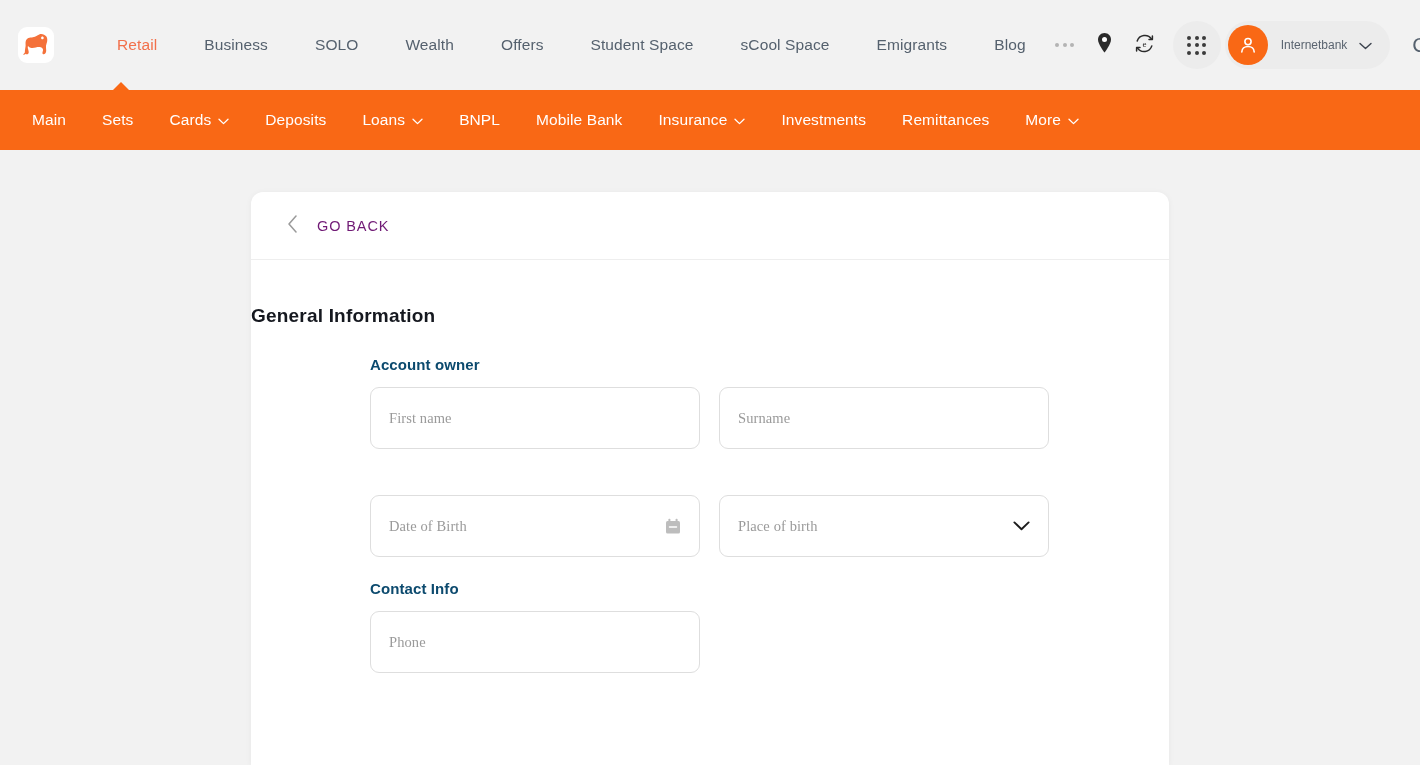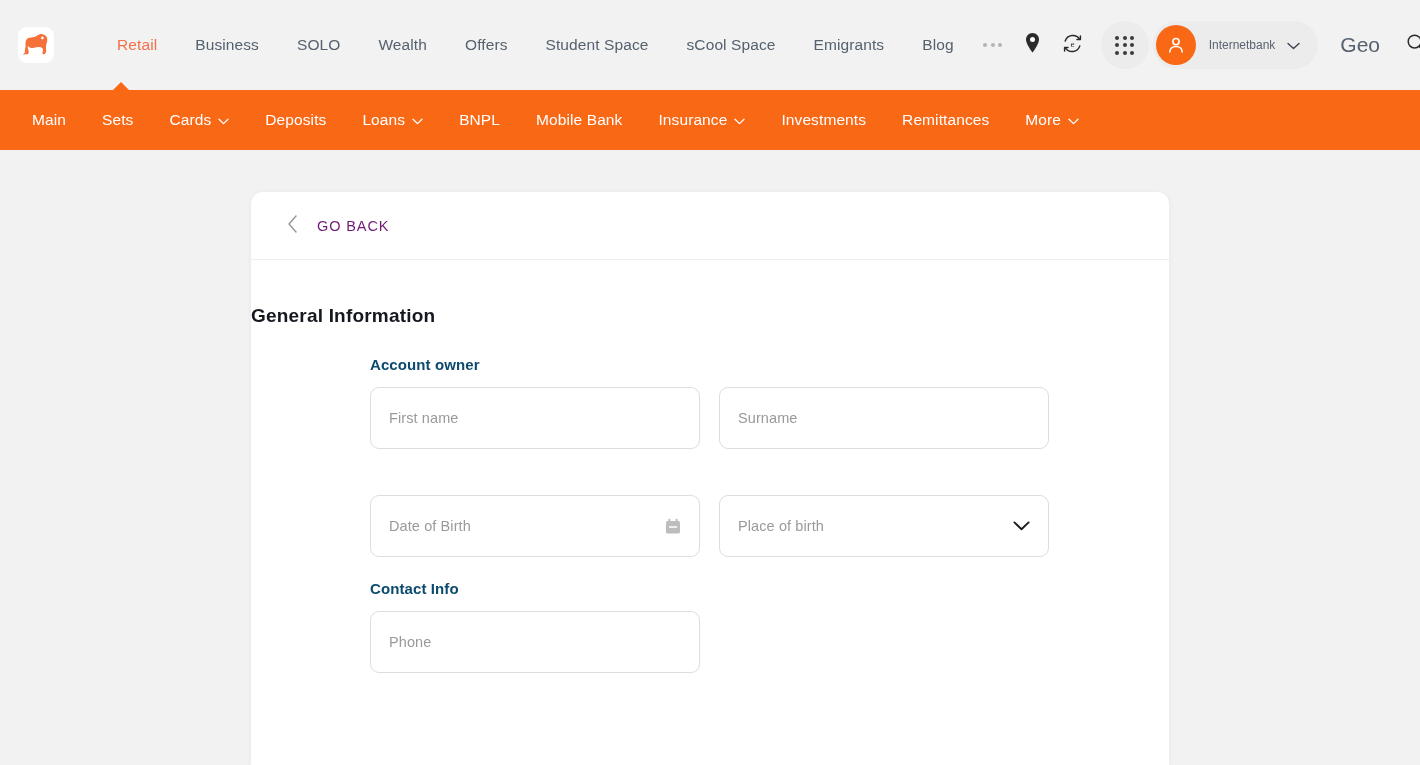--- a/index.html
+++ b/index.html
@@ -22,21 +22,21 @@
   .logo-box {
     width: 36px; height: 36px;
     background: #ffffff;
     border-radius: 9px;
     display: flex; align-items: center; justify-content: center;
     flex: 0 0 auto;
     margin-right: 44px;
   }
   .logo-box svg { display: block; }
 
-  .top-nav { display: flex; align-items: center; gap: 0; }
+  .top-nav { display: flex; align-items: center; gap: 9px; }
   .top-nav a {
     font-size: 15.5px;
     color: #55616e;
     text-decoration: none;
     padding: 0 19px;
     white-space: nowrap;
     letter-spacing: .1px;
   }
   .top-nav a.active { color: #f2704b; }
 
@@ -146,21 +146,21 @@
     letter-spacing: .2px;
   }
   .form-wrap { width: 680px; margin: 0 auto; padding-top: 29px; }
   .section-label {
     font-size: 15px;
     color: #0c4a6e;
     font-weight: bold;
     letter-spacing: .1px;
     margin-bottom: 14px;
   }
-  .row { display: flex; gap: 19px; margin-bottom: 23px; }
+  .row { display: flex; gap: 19px; margin-bottom: 23px; font-family: Liberation Serif, serif; }
   .field {
     width: 330px;
     height: 62px;
     border: 1px solid #dedede;
     border-radius: 9px;
     display: flex;
     align-items: center;
     padding: 0 18px;
     background: #fff;
   }

